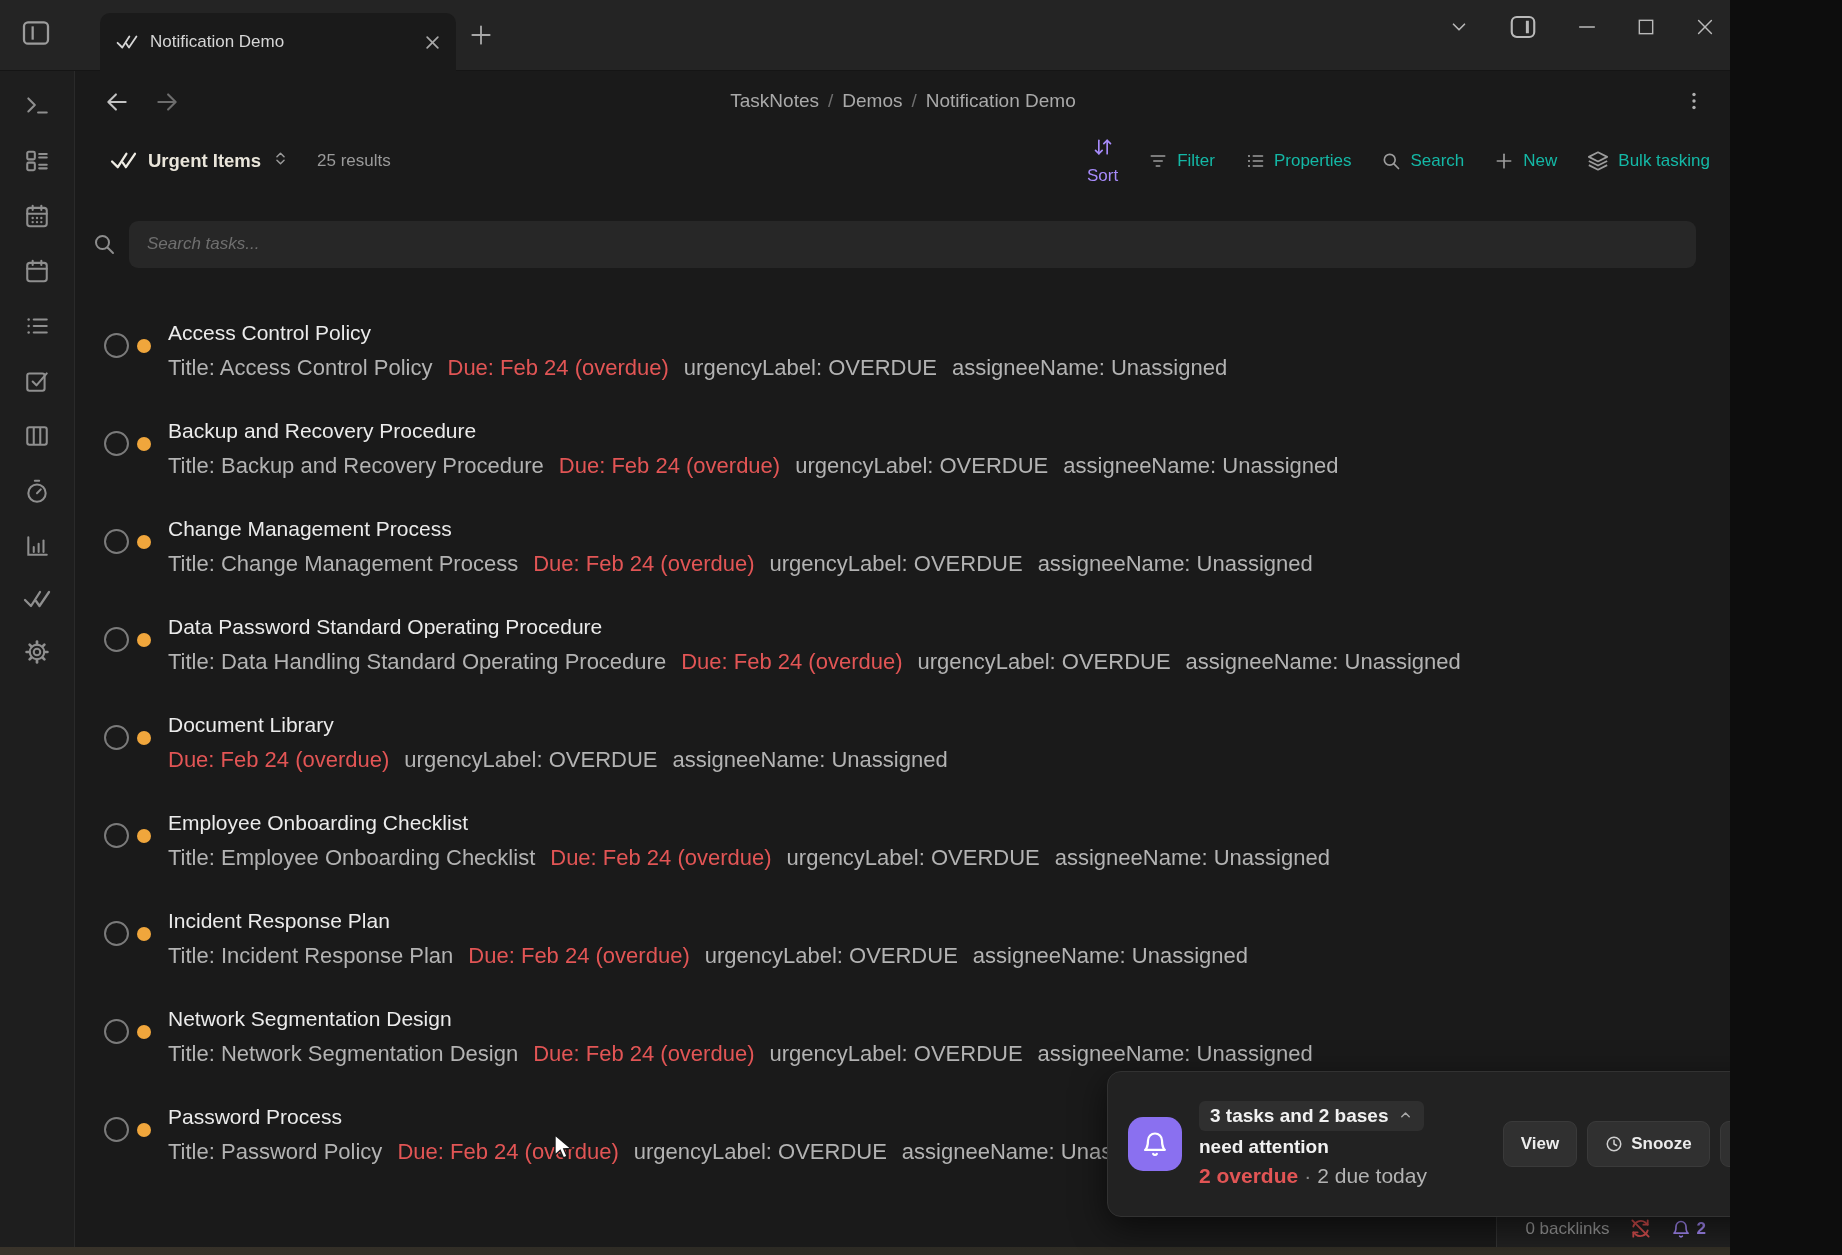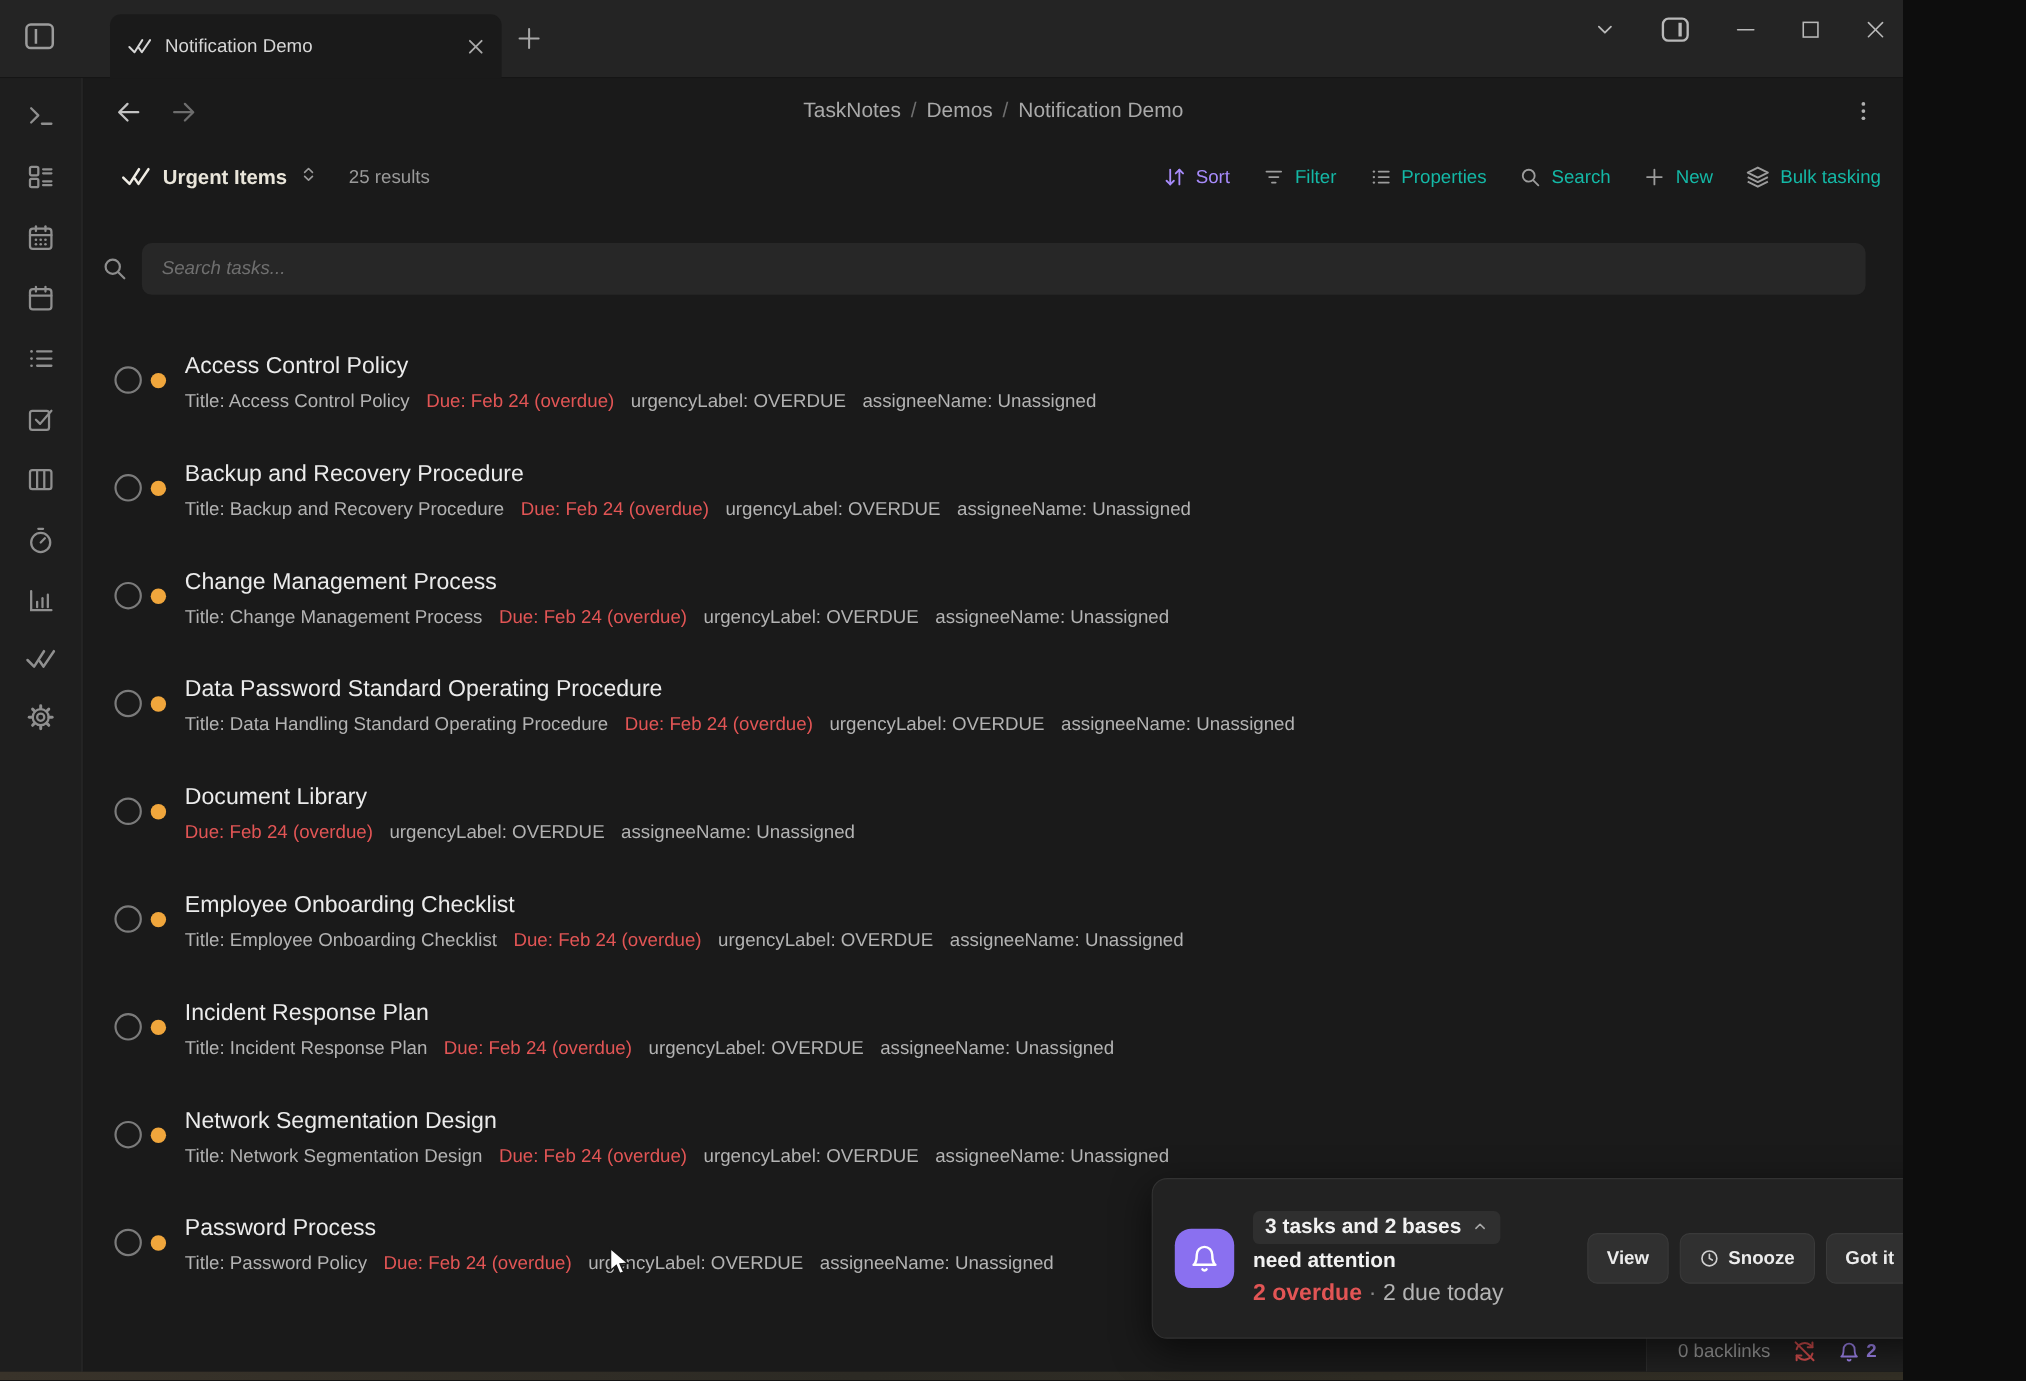--- a/index.html
+++ b/index.html
@@ -39,42 +39,42 @@
 
   .view-bar{position:absolute;top:64px;left:0;right:0;height:52px;display:flex;align-items:center;
             padding:0 20px 0 34px;font-size:17px;}
   .view-title{display:flex;align-items:flex-start;gap:11px;}
   .view-name{font-size:18.5px;font-weight:700;color:#e9e5da;}
   .view-chevrons{color:#9a9a9a;}
   .result-count{color:#9a9a9a;margin-left:28px;}
   .vb-spacer{flex:1;}
   .vb-btn{display:flex;align-items:center;gap:9px;color:#14b8a6;margin-left:30px;white-space:nowrap;}
   .vb-btn .icon{color:#9c9c9c;}
-  .vb-btn.accent,.vb-btn.accent .icon{color:#a78bfa;}
+  .vb-btn.accent,.vb-btn.accent .icon{color:#a78bfa;flex-direction:column;}
 
   .search-row{position:absolute;top:148px;left:0;right:0;height:50px;display:flex;align-items:center;padding-left:16px;}
   .search-glyph{color:#8d8d8d;}
   .search-input{flex:1;margin:0 34px 0 13px;height:47px;background:#272727;border:none;border-radius:9px;
                 color:#cfcfcf;font-size:17px;font-style:italic;padding:0 18px;outline:none;
                 font-family:"Liberation Sans","DejaVu Sans",sans-serif;}
   .search-input::placeholder{color:#6f6f6f;}
 
   
   .task-list{position:absolute;top:228px;left:0;right:0;bottom:0;padding:18px 0 0 28px;overflow:hidden;}
   .task-item{display:flex;height:98px;}
   .task-gutter{width:64px;display:flex;align-items:flex-start;padding-top:16px;flex:none;}
   .task-circle{width:25px;height:25px;border:2.5px solid #7b7b7b;border-radius:50%;flex:none;}
   .task-dot{width:14px;height:14px;border-radius:50%;background:#f0a63c;margin:6px 0 0 8px;flex:none;}
   .task-title{font-size:21px;color:#ebebeb;margin:4px 0 10px;white-space:nowrap;}
-  .task-meta{display:flex;gap:15px;font-size:17px;color:#b3b3b3;white-space:nowrap;}
+  .task-meta{display:flex;gap:15px;font-size:22px;color:#b3b3b3;white-space:nowrap;}
   .meta-seg:empty{display:none;}
   .meta-seg.due{color:#e25555;}
 
   
-  .popup{position:absolute;left:1047px;top:1071px;width:712px;height:146px;background:#222222;
+  .popup{position:absolute;left:1107px;top:1071px;width:712px;height:146px;background:#222222;
          border:1px solid #323232;border-radius:14px;box-shadow:0 10px 34px rgba(0,0,0,.6);
          display:flex;align-items:center;padding:0 18px 0 20px;gap:17px;z-index:20;}
   .bell-box{width:54px;height:54px;border-radius:15px;background:#8a70f0;display:flex;align-items:center;justify-content:center;color:#ffffff;flex:none;}
   .popup-text{flex:1;min-width:0;}
   .popup-chip{display:inline-flex;align-items:center;gap:9px;background:#2f2f2f;border-radius:6px;
               padding:4px 11px;font-size:19px;font-weight:700;color:#f1f1f1;}
   .popup-chip .icon{color:#a9a9a9;}
   .popup-line2{font-size:19px;font-weight:700;color:#f1f1f1;margin-top:5px;}
   .popup-line3{font-size:21px;margin-top:6px;color:#b3b3b3;}
   .popup-overdue{color:#e25555;font-weight:700;}

